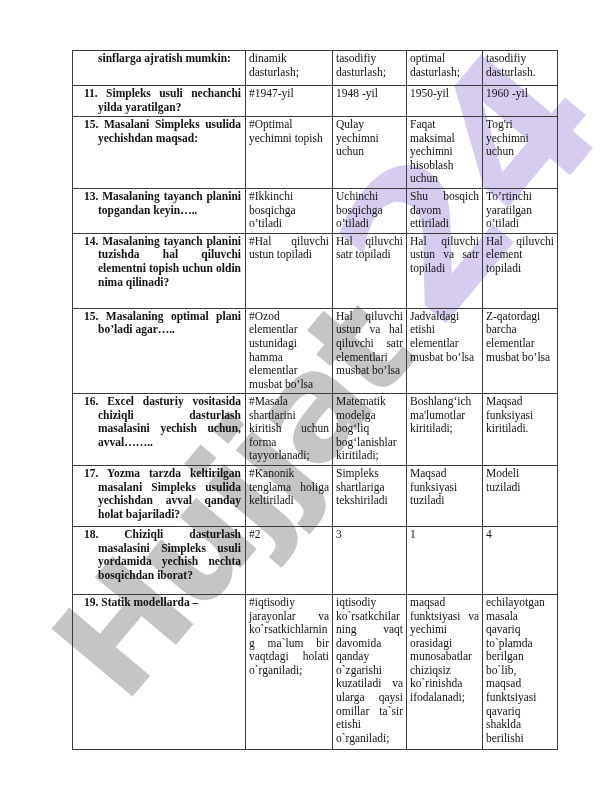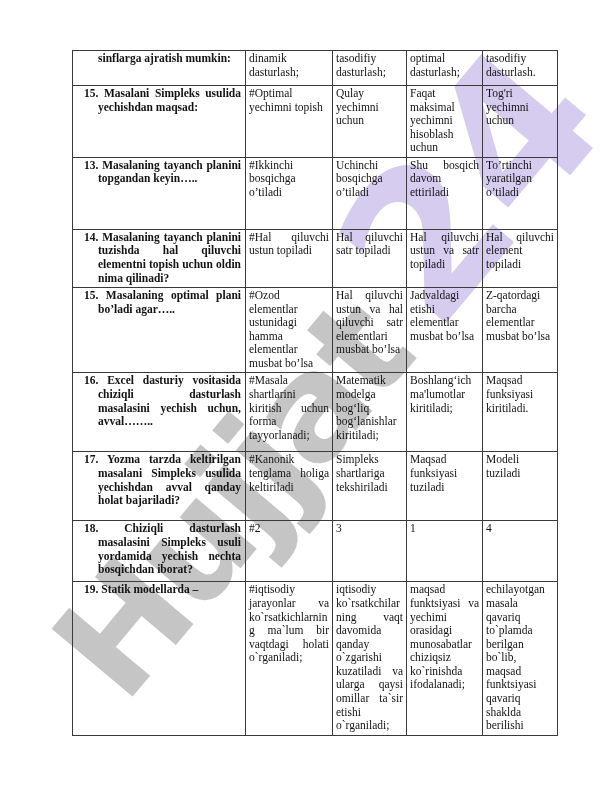--- a/index.html
+++ b/index.html
@@ -104,20 +104,27 @@
     </colgroup>
     <tbody>
         <tr class="continuation">
     <td class="qcell">sinflarga ajratish mumkin:</td>
     <td class="acell">dinamik dasturlash;</td>
     <td class="acell">tasodifiy dasturlash;</td>
     <td class="acell">optimal dasturlash;</td>
     <td class="acell">tasodifiy dasturlash.</td>
   </tr>
         <tr>
+    <td class="qcell">11. Simpleks usuli nechanchi yilda yaratilgan?</td>
+    <td class="acell">#1947-yil</td>
+    <td class="acell">1948 -yil</td>
+    <td class="acell">1950-yil</td>
+    <td class="acell">1960 -yil</td>
+  </tr>
+        <tr>
     <td class="qcell">15. Masalani Simpleks usulida yechishdan maqsad:</td>
     <td class="acell">#Optimal yechimni topish</td>
     <td class="acell">Qulay yechimni uchun</td>
     <td class="acell">Faqat maksimal yechimni hisoblash uchun</td>
     <td class="acell">Tog'ri yechimni uchun</td>
   </tr>
         <tr>
     <td class="qcell">13. Masalaning tayanch planini topgandan keyin…..</td>
     <td class="acell">#Ikkinchi bosqichga o’tiladi</td>
     <td class="acell">Uchinchi bosqichga o’tiladi</td>

